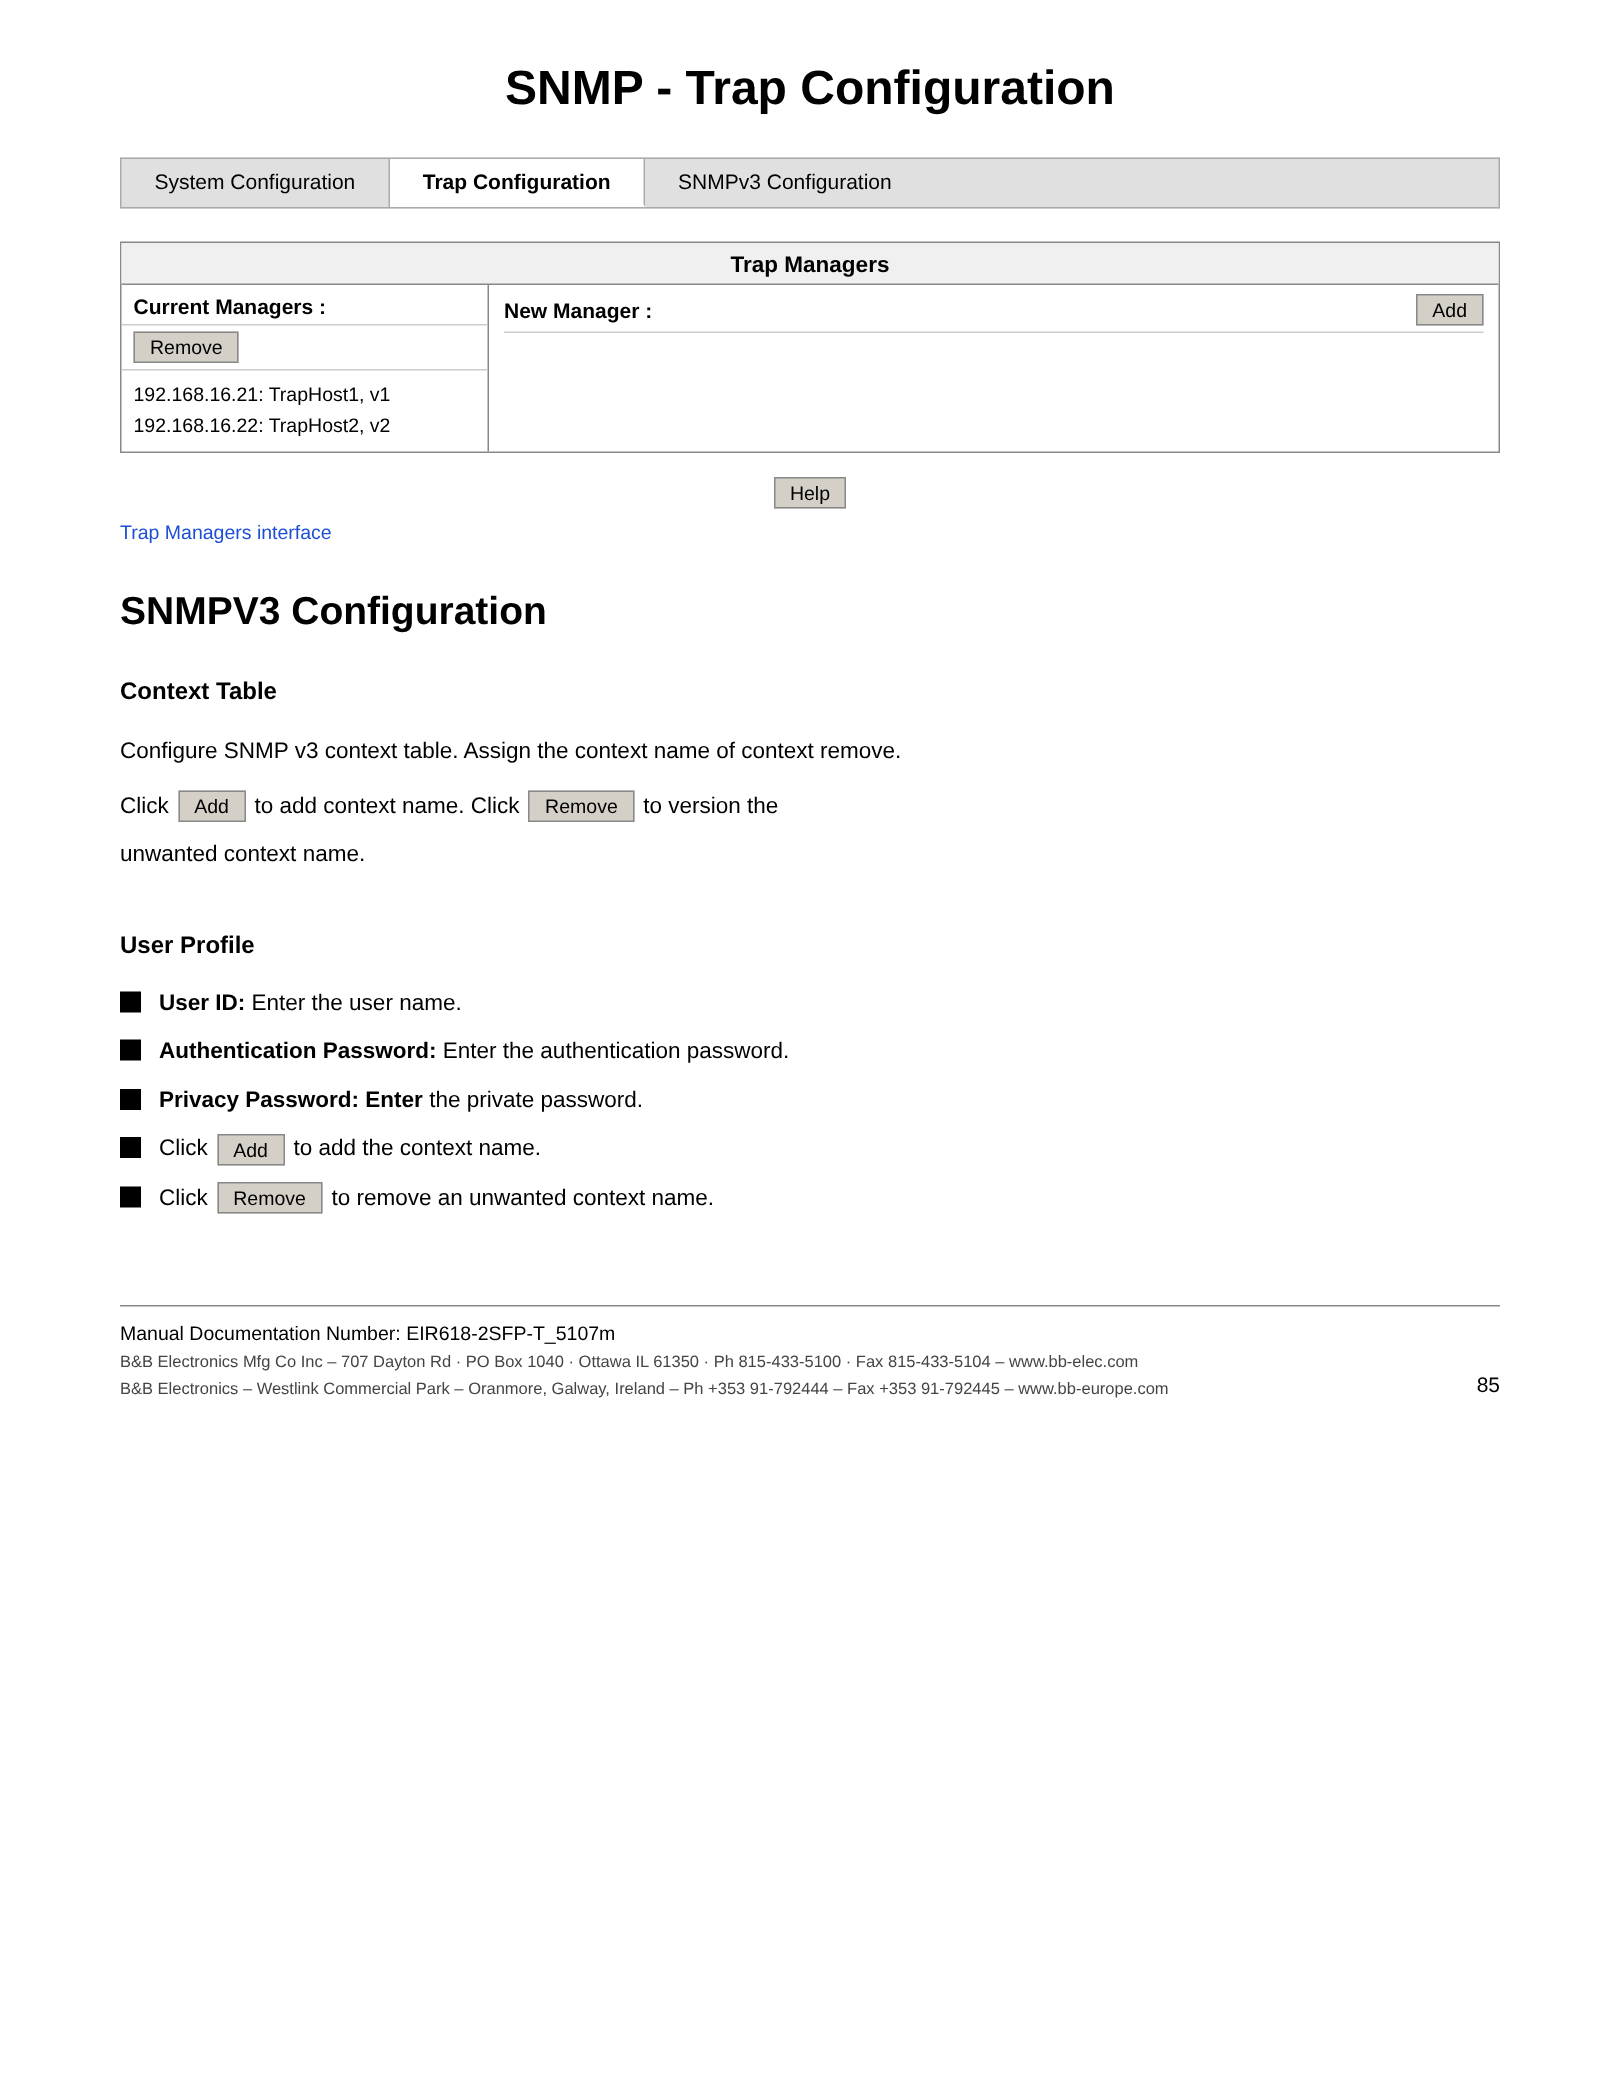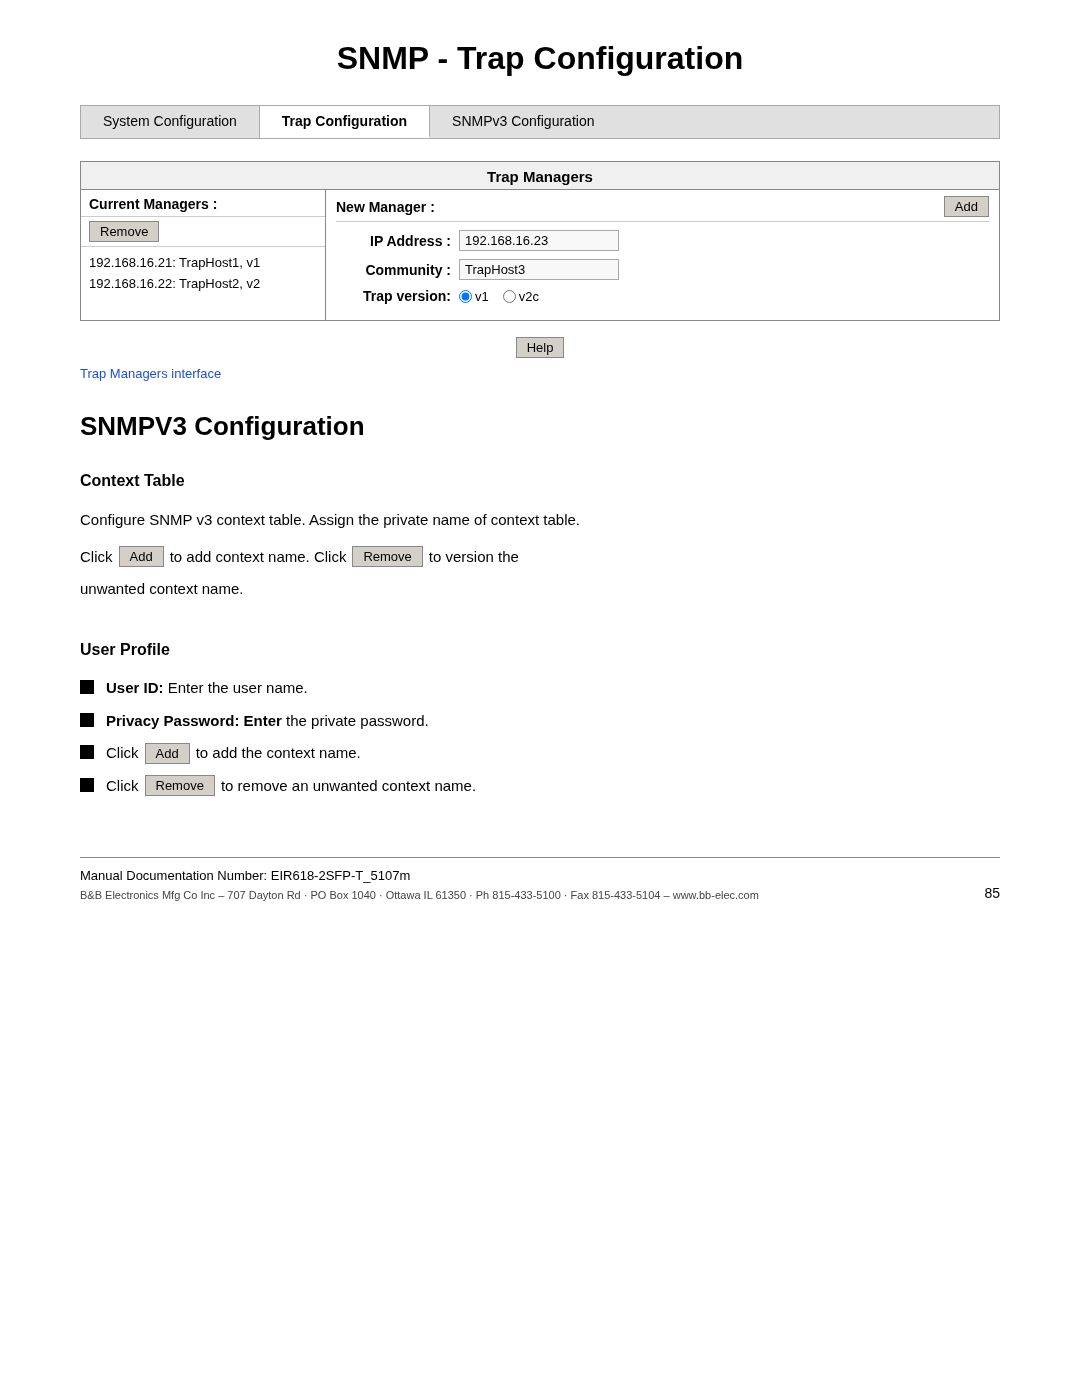--- a/index.html
+++ b/index.html
@@ -260,88 +260,72 @@
         <div>192.168.16.21: TrapHost1, v1</div>
         <div>192.168.16.22: TrapHost2, v2</div>
       </div>
     </div>
 
     <div class="new-manager-col">
       <div class="new-manager-header-row">
         <span class="new-manager-header">New Manager :</span>
         <button class="btn">Add</button>
       </div>
-      <div class="new-manager-fields">
-        <div class="field-row">
-          <span class="field-label">IP Address :</span>
-          <input class="field-input" type="text" value="192.168.16.23" style="">
-        </div>
-        <div class="field-row">
-          <span class="field-label">Community :</span>
-          <input class="field-input" type="text" value="TrapHost3" style="">
-        </div>
-        <div class="trap-version-row">
-          <span class="trap-version-label">Trap version:</span>
-          <div class="radio-group">
-            <label class="radio-option">
-              <input type="radio" name="trap_version" value="v1" checked="" style=""> v1
-            </label>
-            <label class="radio-option">
-              <input type="radio" name="trap_version" value="v2c" style=""> v2c
-            </label>
-          </div>
-        </div>
-      </div>
     </div>
   </div>
 </div>
 
 <div class="help-row">
   <button class="btn">Help</button>
 </div>
 <div class="caption-text">Trap Managers interface</div>
 
 <h2 class="snmpv3-title">SNMPV3 Configuration</h2>
 
 <div class="subsection">
   <div class="subsection-title">Context Table</div>
-  <p class="body-text">Configure SNMP v3 context table. Assign the private name of context table.</p>
+  <p class="body-text">Configure SNMP v3 context table. Assign the context name of context remove.</p>
   <div class="inline-btn-text">
     <span>Click</span>
     <button class="btn">Add</button>
     <span>to add context name. Click</span>
     <button class="btn">Remove</button>
     <span>to version the</span>
   </div>
   <p class="body-text">unwanted context name.</p>
 </div>
 
 <div class="subsection">
   <div class="subsection-title">User Profile</div>
   <ul class="bullet-list">
     <li>
       <span class="bullet-square"></span>
       <span><strong>User ID:</strong> Enter the user name.</span>
     </li>
     <li>
       <span class="bullet-square"></span>
+      <span><strong>Authentication Password:</strong> Enter the authentication password.</span>
+    </li>
+    <li>
+      <span class="bullet-square"></span>
       <span><strong>Privacy Password: Enter</strong> the private password.</span>
     </li>
     <li>
       <span class="bullet-square"></span>
       <span style="display:flex; align-items:center; gap:6px; flex-wrap:wrap;">
         Click <button class="btn">Add</button> to add the context name.
       </span>
     </li>
     <li>
       <span class="bullet-square"></span>
       <span style="display:flex; align-items:center; gap:6px; flex-wrap:wrap;">
         Click <button class="btn">Remove</button> to remove an unwanted context name.
       </span>
     </li>
   </ul>
 </div>
 
 <div class="page-footer">
   <div class="footer-doc-num">Manual Documentation Number: EIR618-2SFP-T_5107m</div>
   <div class="footer-address">B&amp;B Electronics Mfg Co Inc – 707 Dayton Rd · PO Box 1040 · Ottawa IL 61350 · Ph 815-433-5100 · Fax 815-433-5104 – www.bb-elec.com</div>
+  <div class="footer-address">B&amp;B Electronics – Westlink Commercial Park – Oranmore, Galway, Ireland – Ph +353 91-792444 – Fax +353 91-792445 – www.bb-europe.com</div>
   <div class="page-number">85</div>
 </div>
 
 </body></html>

